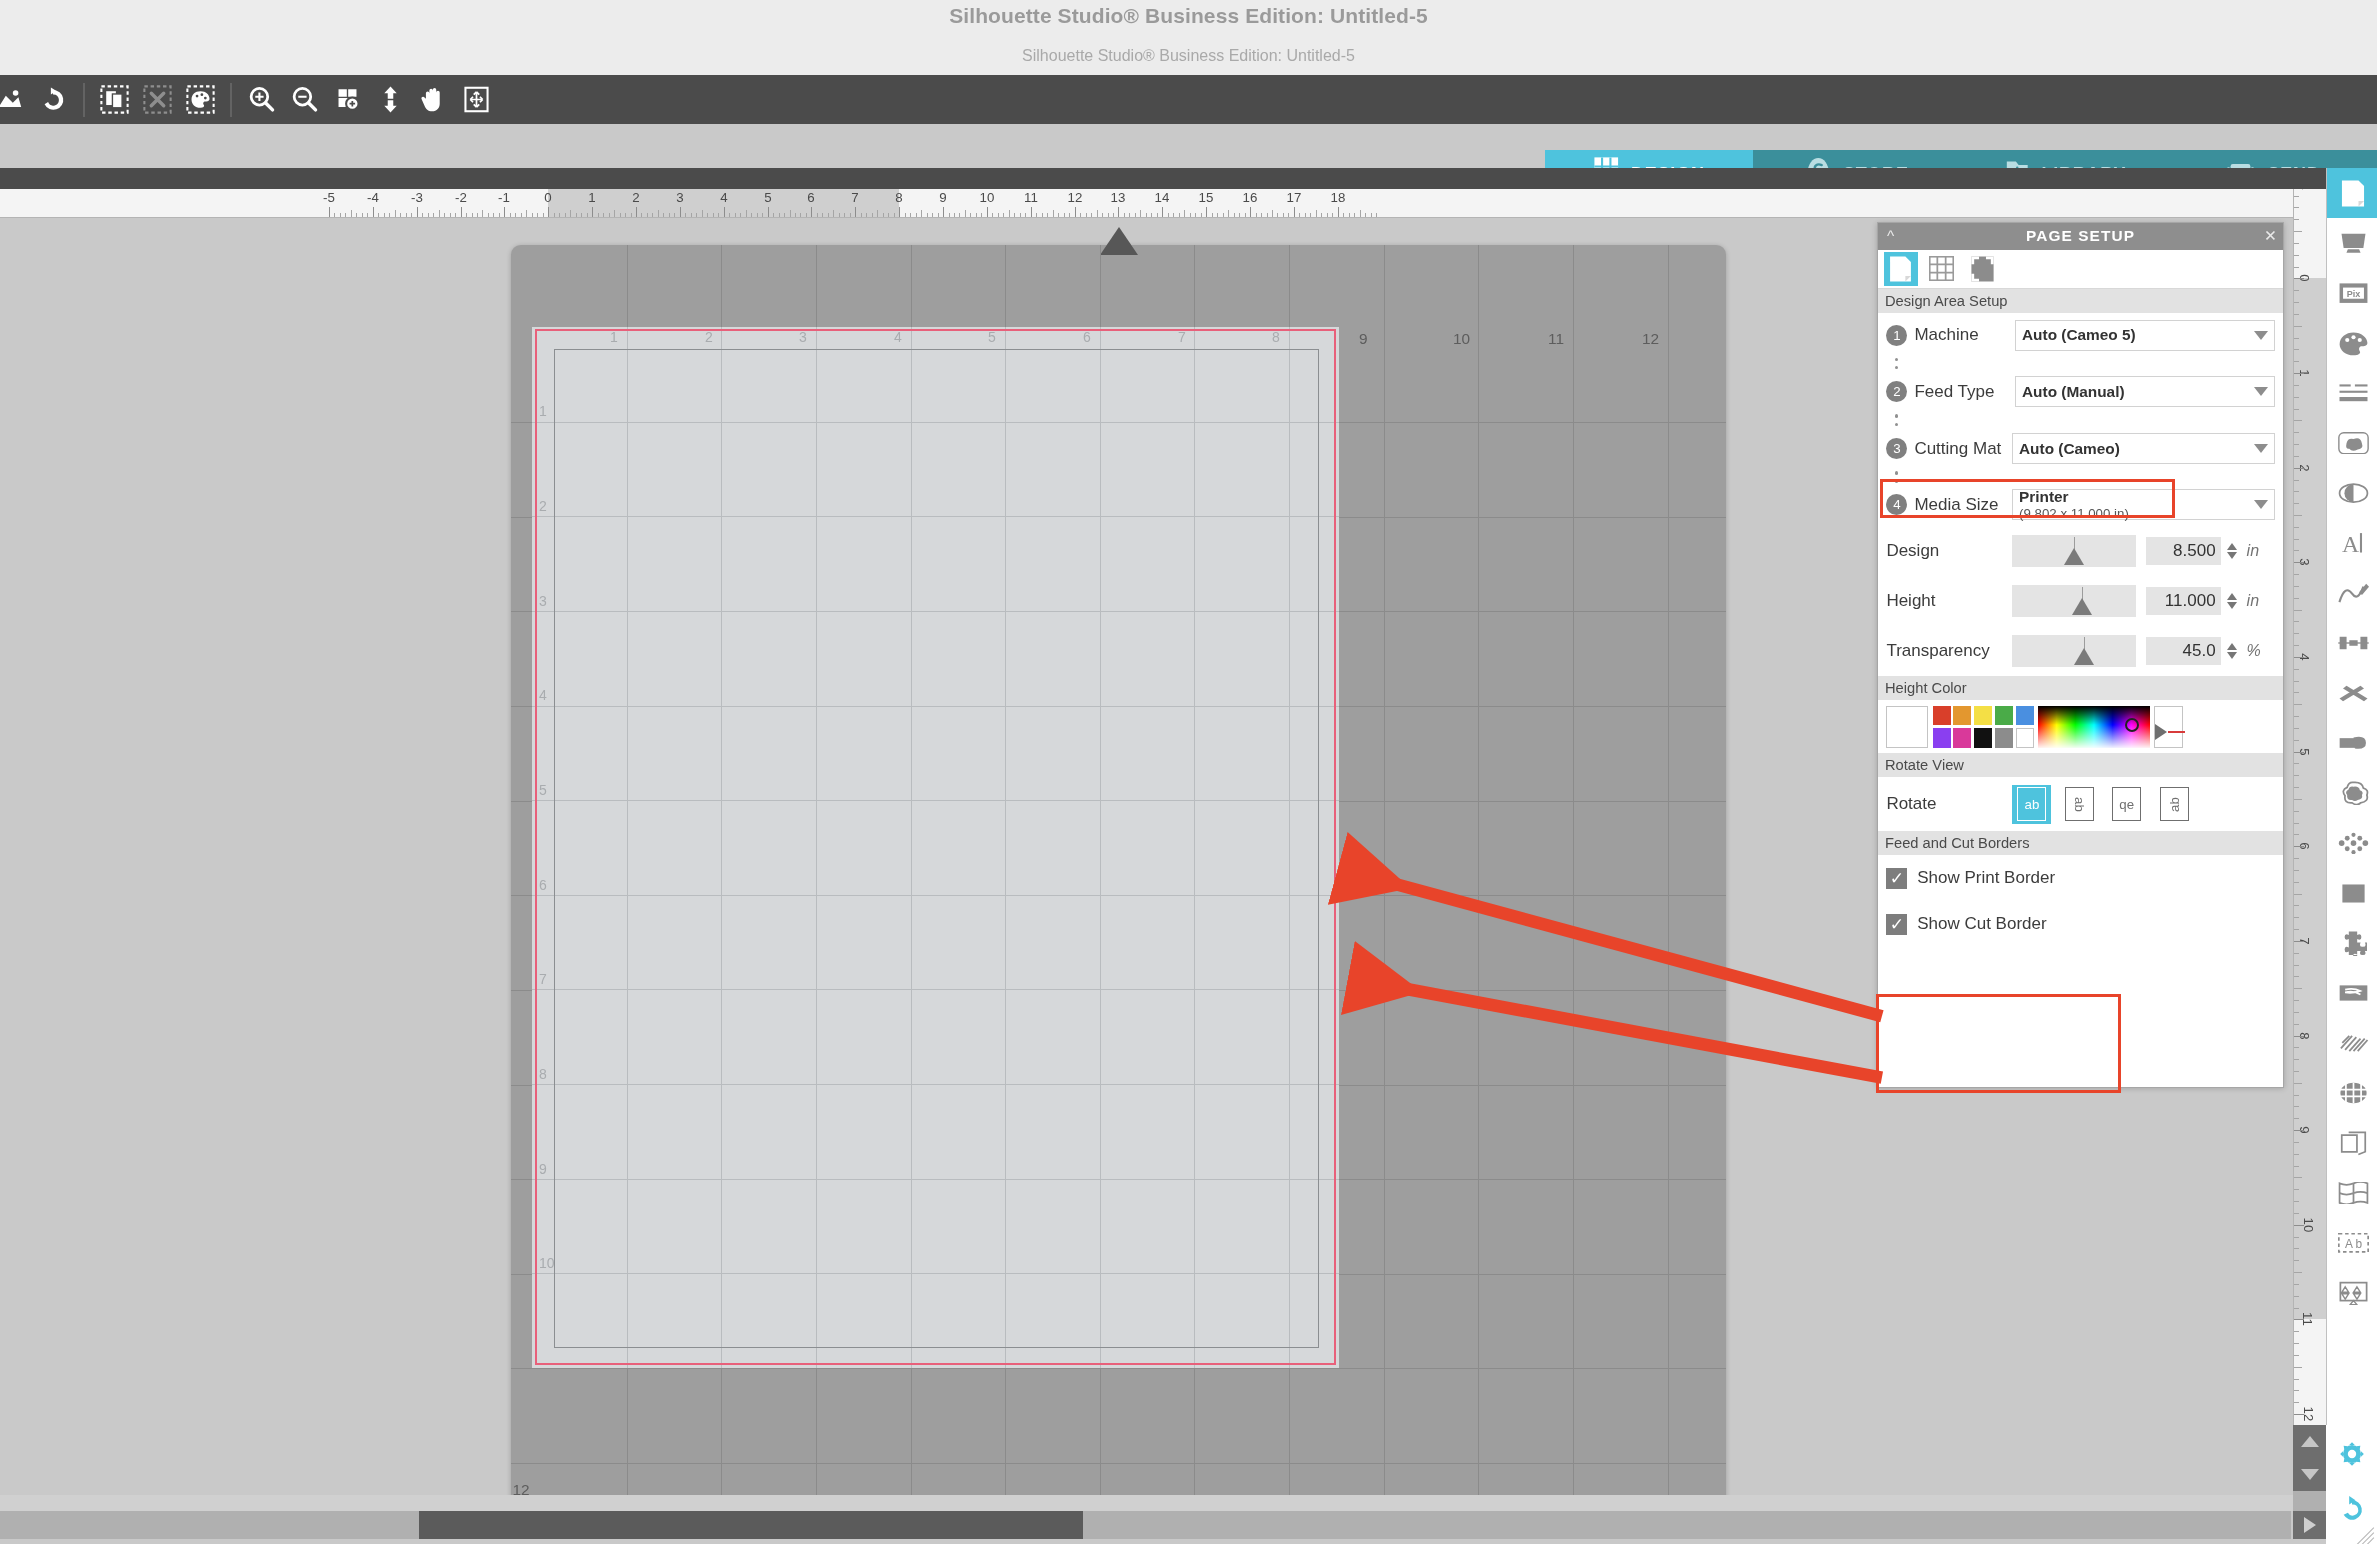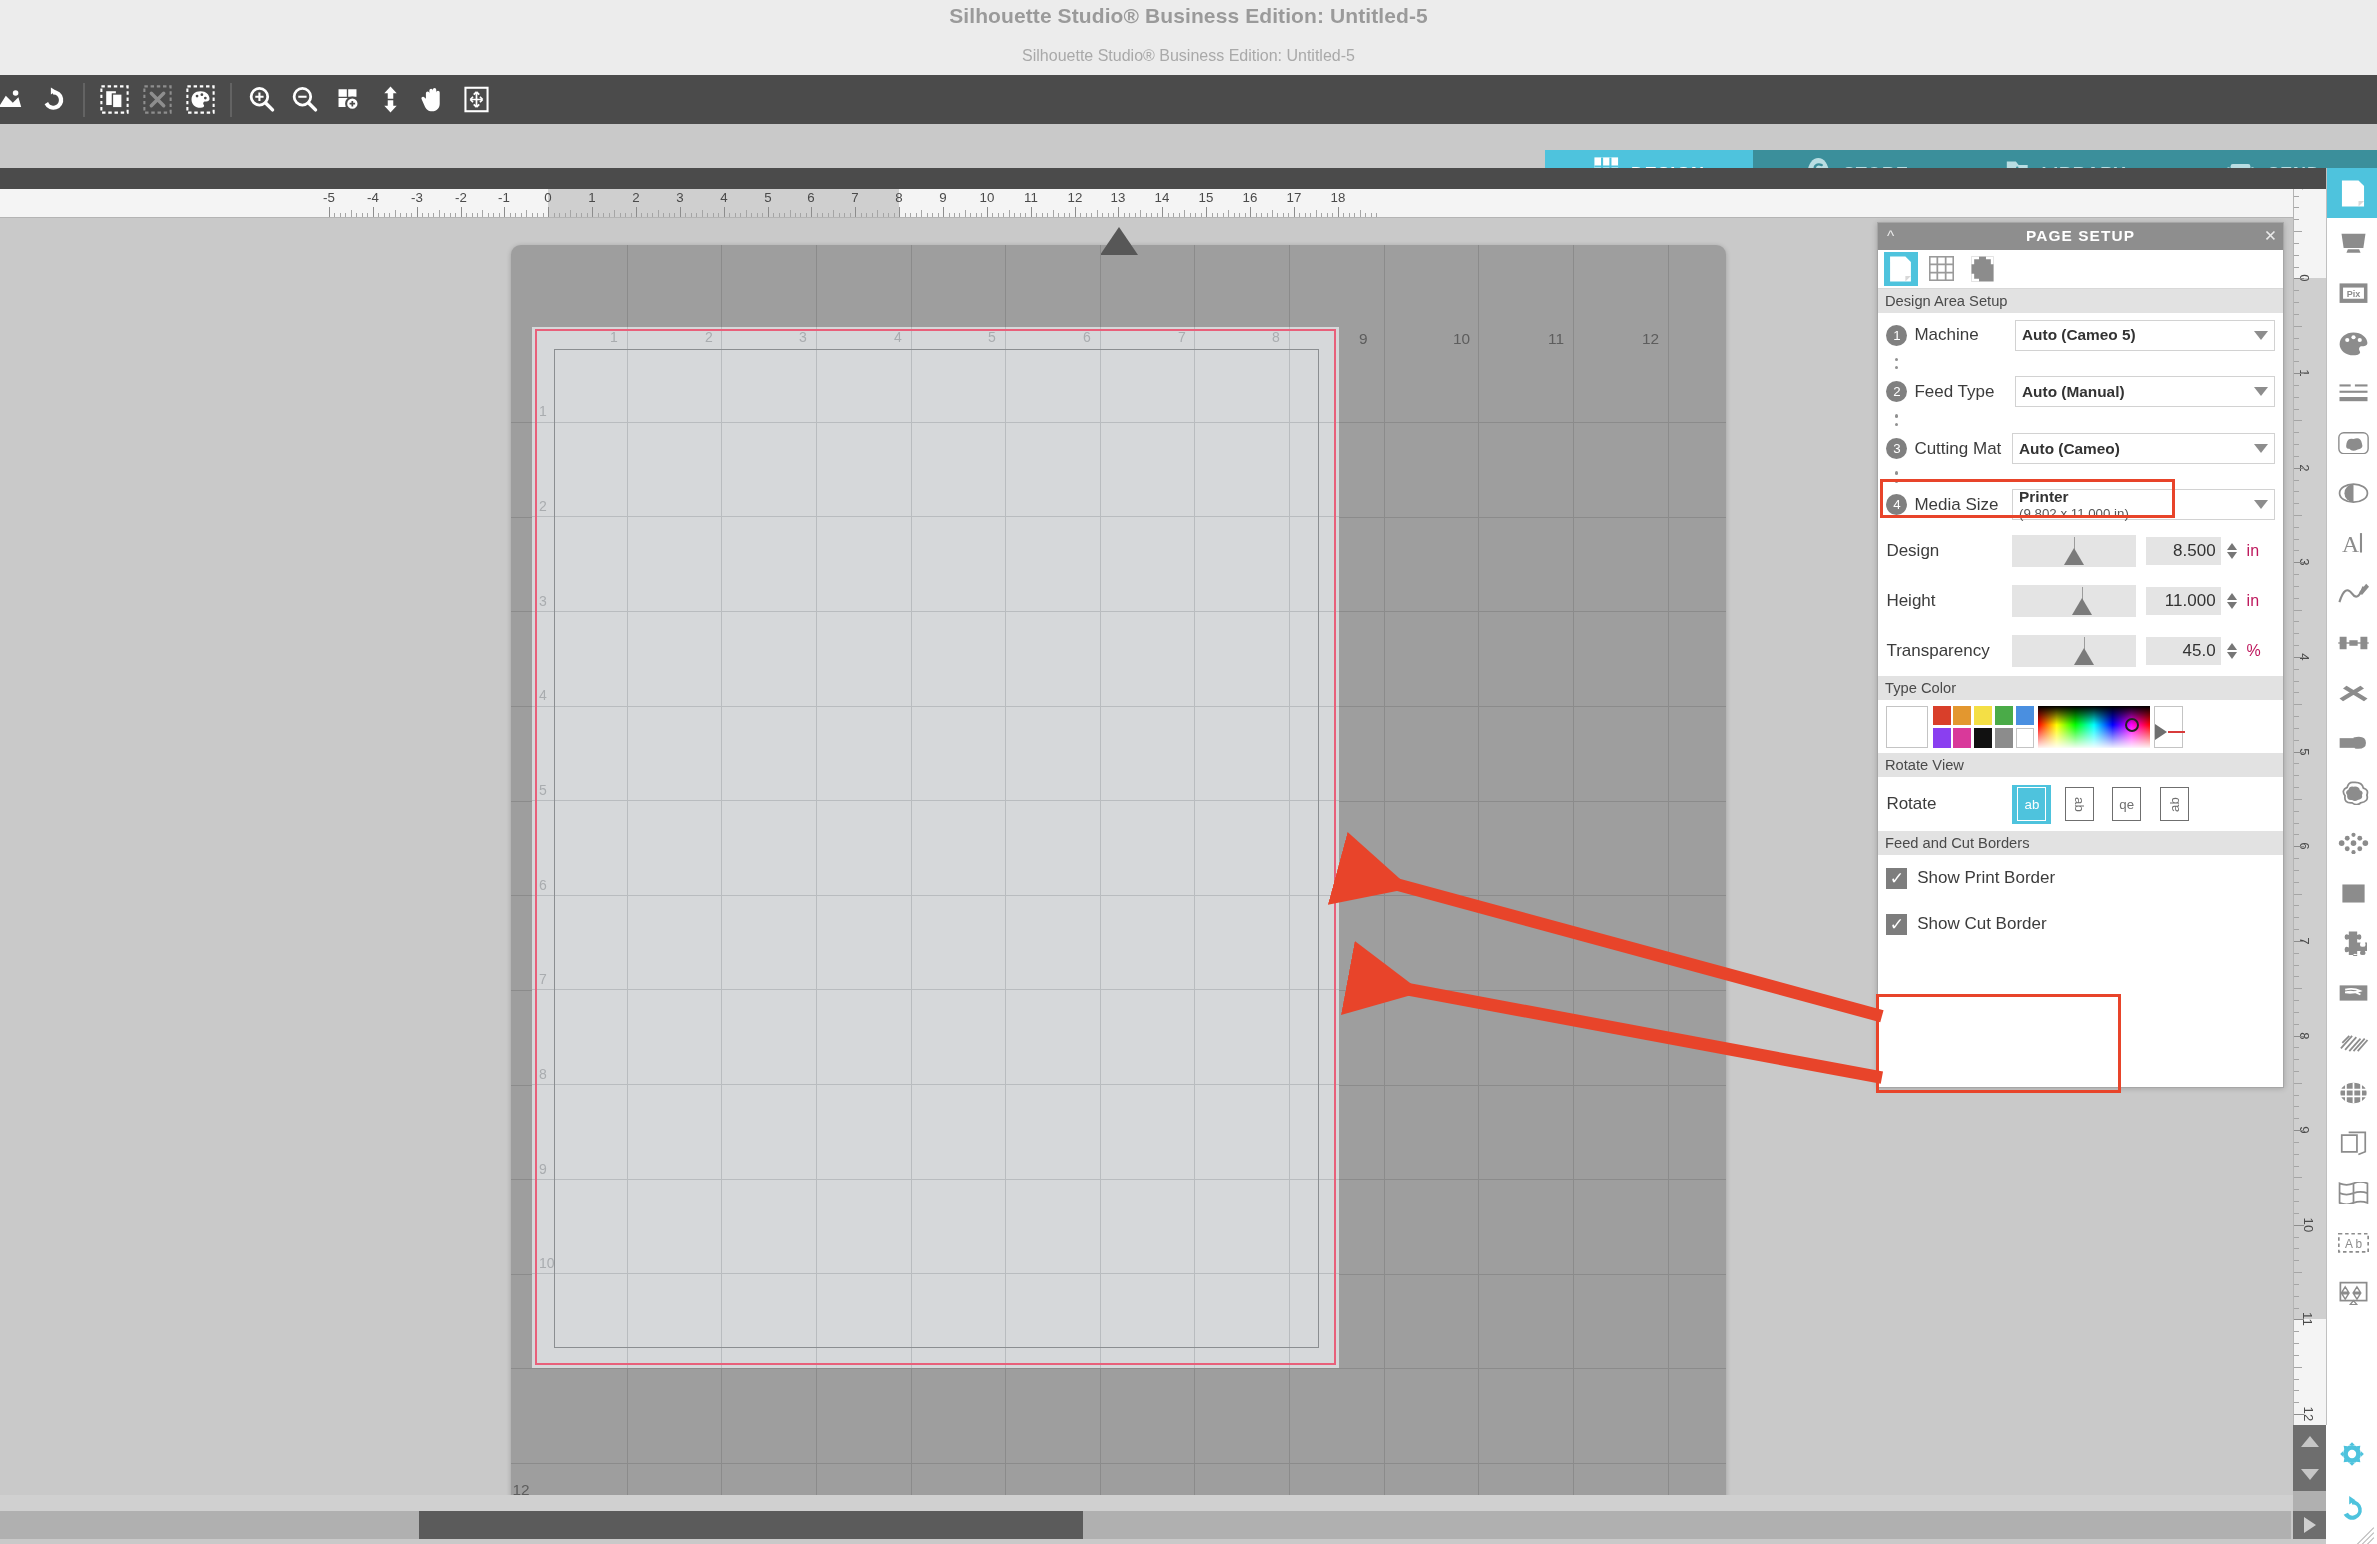--- a/index.html
+++ b/index.html
@@ -186,21 +186,21 @@
   .sl-track .thumb {
     position: absolute; left: 50%; bottom: 2.1px; transform: translateX(-50%);
     width: 0; height: 0; border-left: 10.5px solid transparent;
     border-right: 10.5px solid transparent; border-bottom: 17px solid #7b7b7b;
   }
   .numbox {
     margin-left: 9.8px; width: 75px; height: 28px; background: #e4e4e4;
     display: flex; align-items: center; justify-content: flex-end;
     padding-right: 5.6px; font-size: 17px; color: #333;
   }
-  .unit { margin-left: 9.8px; font-size: 16px; color: #be185d; width: 24px; }
+  .unit { margin-left: 9.8px; font-size: 16px; color: #737373; width: 24px; font-style: italic; }
   .chkrow { display: flex; align-items: center; height: 46px; padding: 0 8.4px; }
   .chkbox {
     width: 21px; height: 21px; border: 1.4px solid #888; background: #fff; margin-right: 9.8px;
     display: flex; align-items: center; justify-content: center; cursor: pointer;
   }
   .chkbox.checked { background: #7d7d7d; border-color: #7d7d7d; color: #fff; font-size: 17px; }
   .chk-lab { font-size: 17px; }
   .orient-row { display: flex; align-items: center; height: 56px; padding: 0 8.4px; }
   .orient-row .lab { width: 126px; font-size: 17px; }
   .obtn { width: 41px; height: 41px; display: flex; align-items: center; justify-content: center; cursor: pointer; }
@@ -972,21 +972,21 @@
       <div class="numbox">45.0</div>
       <div class="spinner">
           <i class="up"></i>
           <i class="dn"></i>
         </div>
       <div class="unit">%</div>
     </div>
 
 
 
-    <div class="sect-head">Type Color</div>
+    <div class="sect-head">Height Color</div>
     <div class="swatches">
       <div class="sw-white"></div>
       <div class="sw-grid" id="swGrid">
           <div class="sw" style="background: rgb(217, 63, 42);"></div>
           <div class="sw" style="background: rgb(227, 151, 47);"></div>
           <div class="sw" style="background: rgb(244, 223, 69);"></div>
           <div class="sw" style="background: rgb(74, 171, 72);"></div>
           <div class="sw" style="background: rgb(74, 143, 224);"></div>
           <div class="sw" style="background: rgb(138, 63, 240);"></div>
           <div class="sw" style="background: rgb(217, 57, 154);"></div>

